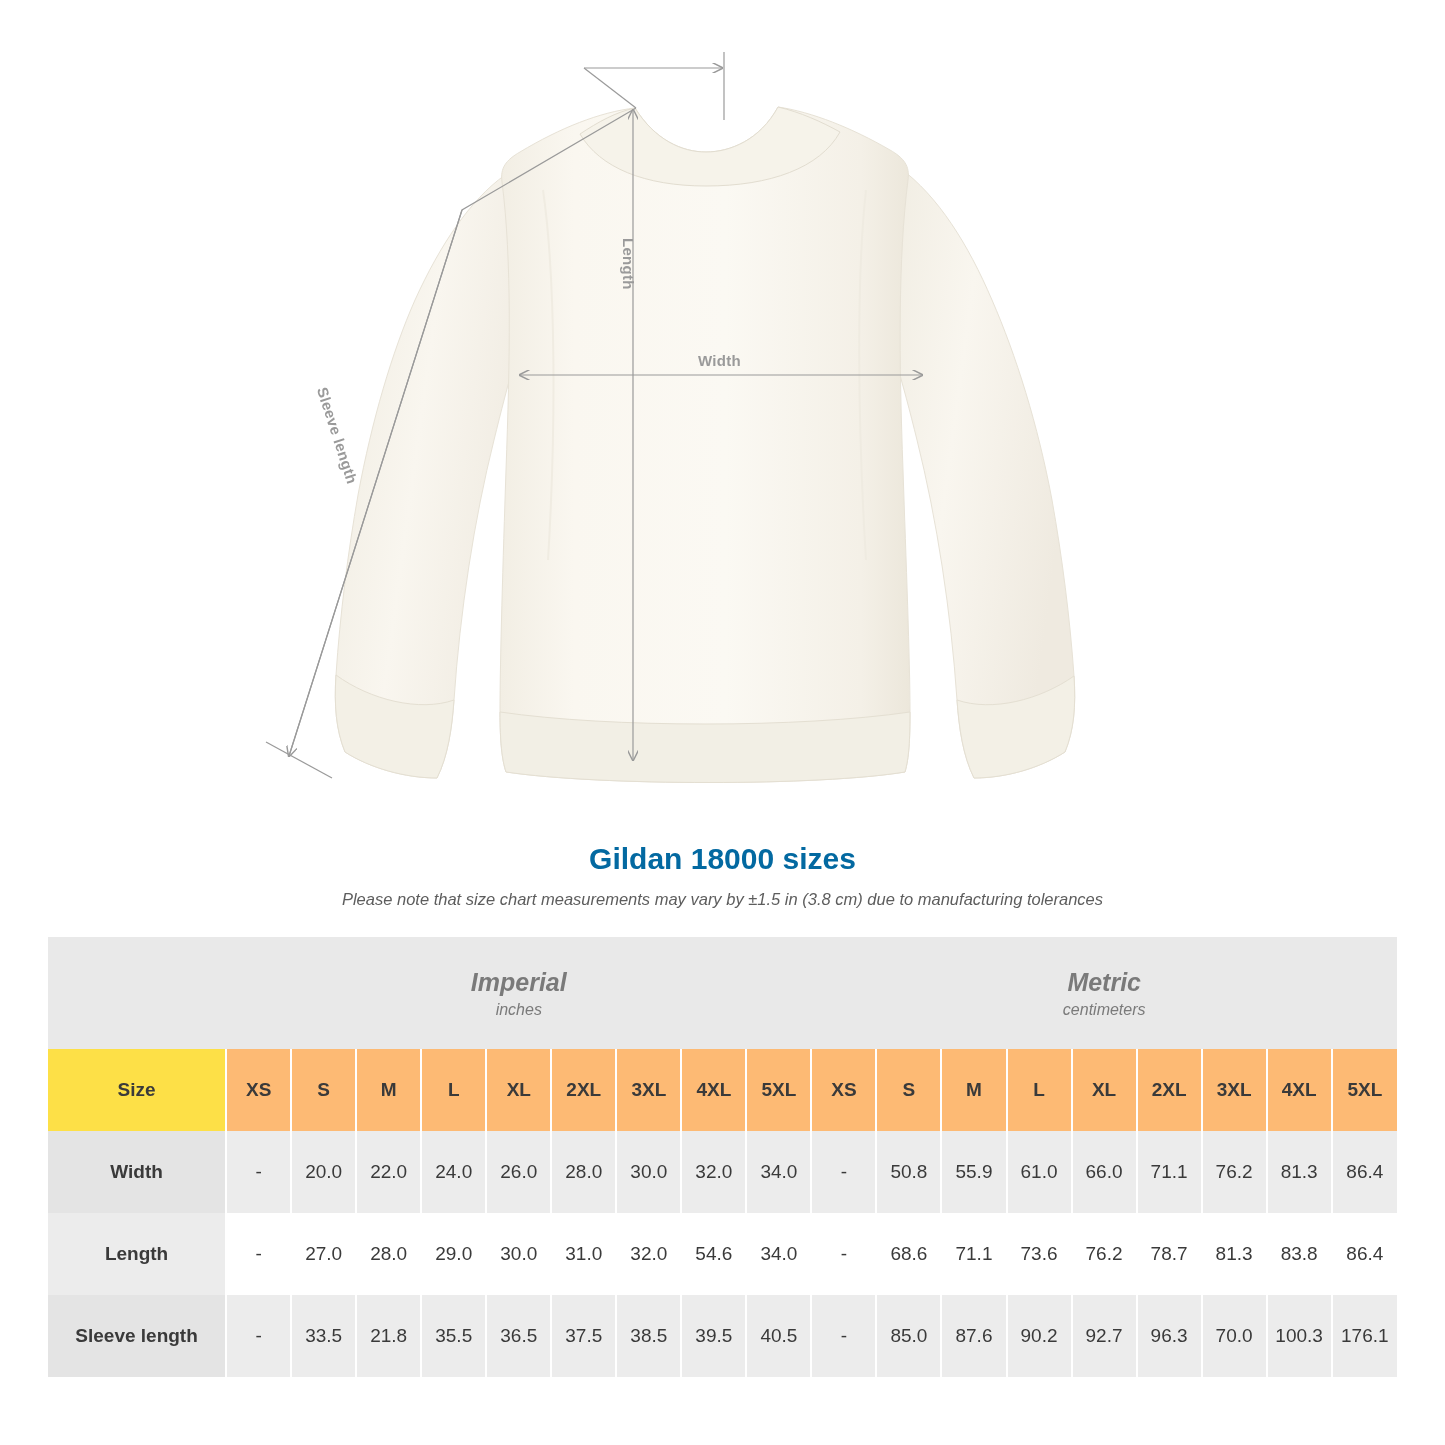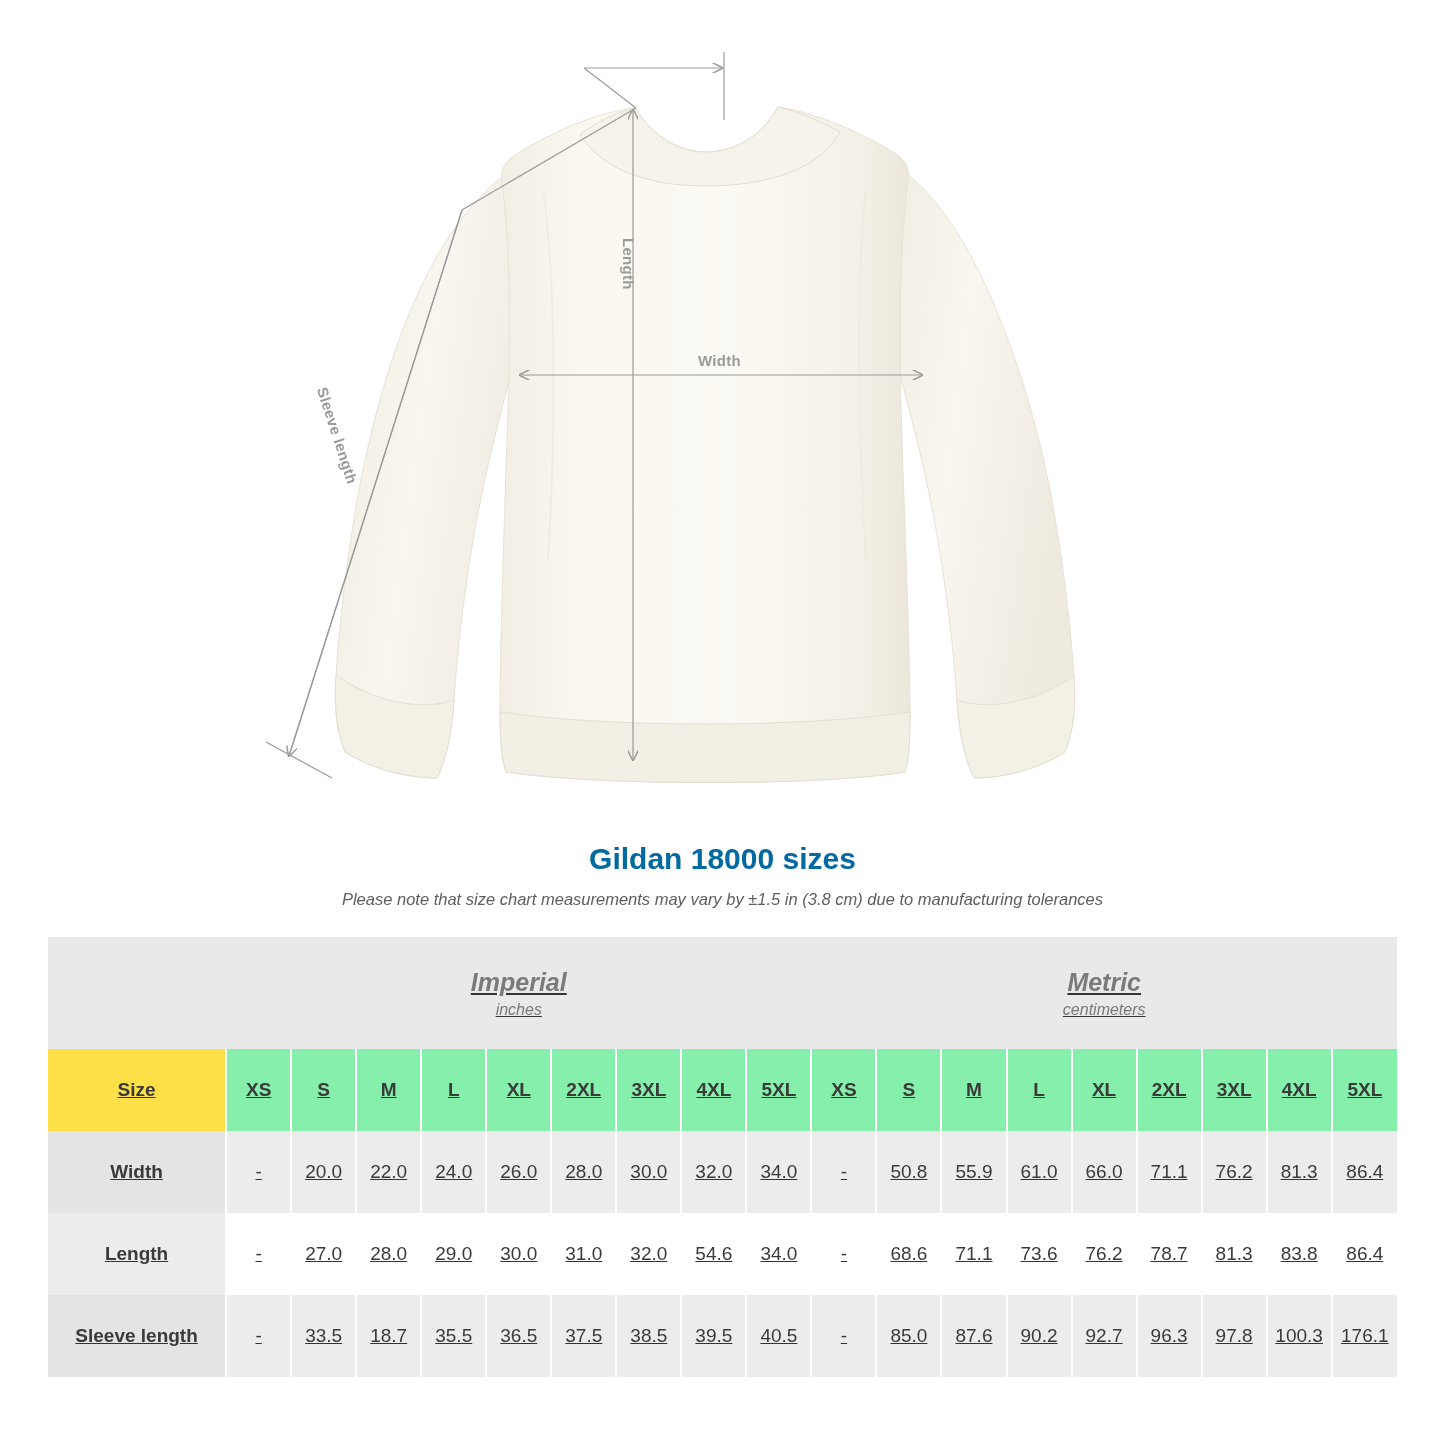--- a/index.html
+++ b/index.html
@@ -79,21 +79,20 @@
   }
 
   
   .table-wrap {
     margin: 28px 48px 0 48px;
   }
   table.size-table {
     border-collapse: collapse;
     width: 1349px;
     table-layout: fixed;
-    text-decoration: underline;
   }
   table.size-table td,
   table.size-table th {
     text-align: center;
     vertical-align: middle;
     font-weight: normal;
   }
   .unit-head {
     background: #e9e9e9;
     height: 110px;
@@ -111,21 +110,21 @@
     font-style: italic;
     color: #7a7a7a;
     padding-top: 4px;
   }
 
   tr.header-row td {
     height: 80px;
     font-size: 19px;
     font-weight: bold;
     color: #3a3a3a;
-    background: #86efac;
+    background: #fdba74;
   }
   tr.header-row td.rowlabel {
     background: #fde047;
     font-size: 19px;
   }
   tr.data-row td {
     height: 80px;
     font-size: 19px;
     color: #3a3a3a;
   }
@@ -352,33 +351,33 @@
           <td class="cell">78.7</td>
           <td class="cell">81.3</td>
           <td class="cell">83.8</td>
           <td class="cell">86.4</td>
         </tr>
 
         <tr class="data-row shade-dark">
           <td class="rowlabel">Sleeve length</td>
           <td class="cell">-</td>
           <td class="cell">33.5</td>
-          <td class="cell">18.7</td>
+          <td class="cell">21.8</td>
           <td class="cell">35.5</td>
           <td class="cell">36.5</td>
           <td class="cell">37.5</td>
           <td class="cell">38.5</td>
           <td class="cell">39.5</td>
           <td class="cell">40.5</td>
           <td class="cell">-</td>
           <td class="cell">85.0</td>
           <td class="cell">87.6</td>
           <td class="cell">90.2</td>
           <td class="cell">92.7</td>
           <td class="cell">96.3</td>
-          <td class="cell">97.8</td>
+          <td class="cell">70.0</td>
           <td class="cell">100.3</td>
           <td class="cell">176.1</td>
         </tr>
       </tbody>
     </table>
   </div>
 </div>
 
 </body></html>

